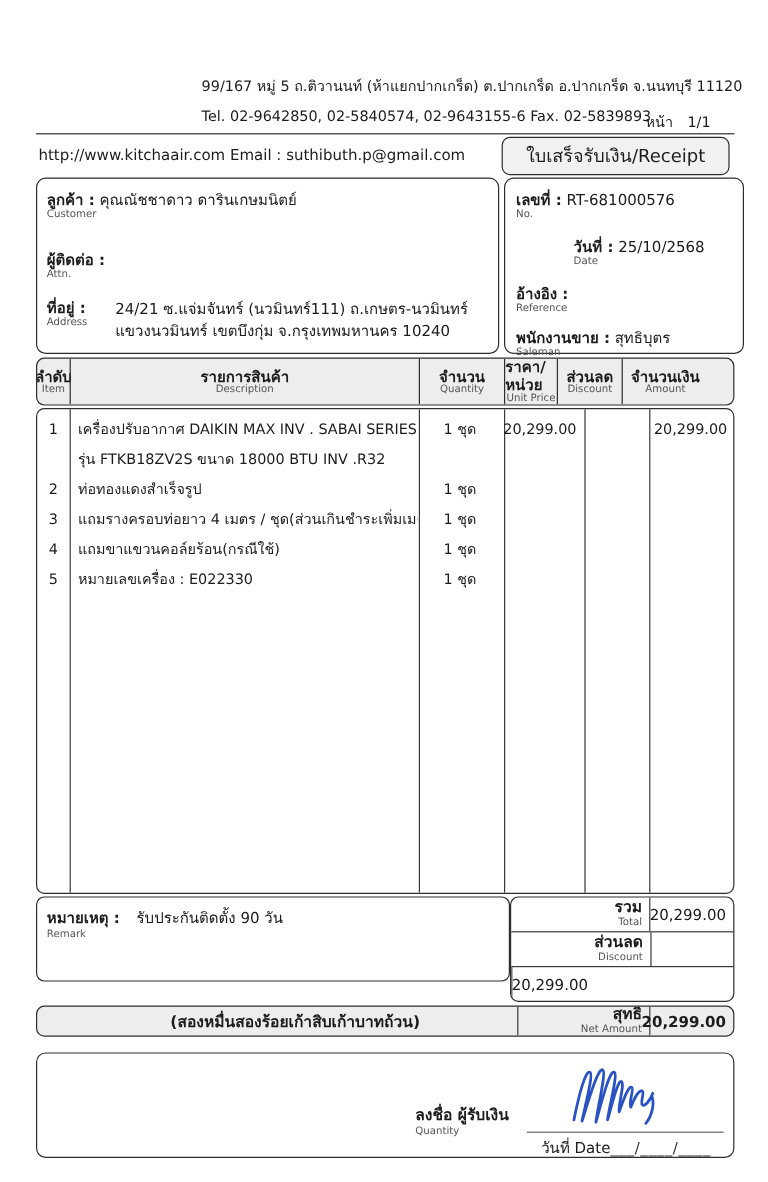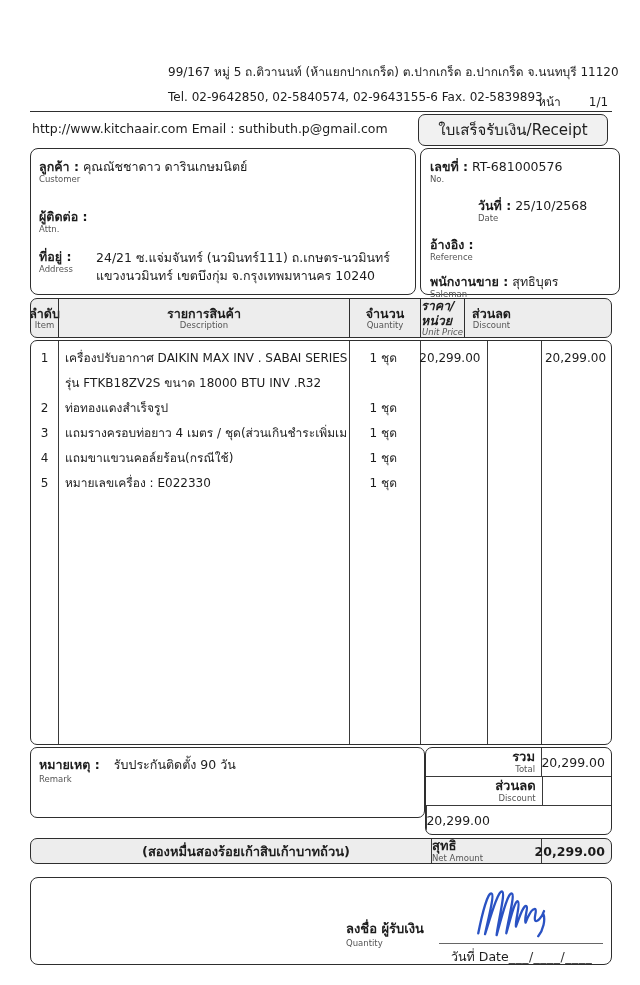--- a/index.html
+++ b/index.html
@@ -12,42 +12,42 @@
   }
   .abs { position: absolute; }
   .en { font-size: 8.5px; color: #555; line-height: 1.15; }
   .box { position: absolute; border: 1.5px solid #2e2e2e; border-radius: 8px; background:#fff; }
 
   
   .company   { left:165px; top:31px;  font-size:17px; font-weight:bold; }
   .co-addr   { left:168px; top:62px;  font-size:12px; }
   .co-tel    { left:168px; top:90px;  font-size:12px; }
   .pageno    { left:538px; top:92px;  font-size:12px; }
-  .pageno .v { margin-left:28px; }
+  .pageno .v { margin-left:12px; }
   .topline   { left:30px;  top:111px; width:582px; border-top:1.6px solid #2e2e2e; }
   .web       { left:32px;  top:121px; font-size:12.5px; }
   .title-box { left:418px; top:114px; width:190px; height:32px; border:1.6px solid #2e2e2e;
                border-radius:7px; background:#f1f1f1; display:flex; align-items:center;
                justify-content:center; font-size:15px; }
 
   
   .cust-box { left:30px;  top:148px; width:386px; height:147px; }
   .info-box { left:420px; top:148px; width:200px; height:147px; }
   .fld { position:absolute; font-size:12.5px; line-height:1.25; }
   .fld .lb { font-weight:bold; }
   .addr-text { position:absolute; left:65px; top:100px; width:318px; font-size:12.5px; line-height:1.45; }
 
   
   .thead { left:30px; top:298px; width:582px; height:40px; border:1.5px solid #2e2e2e;
            border-radius:7px; background:#ededed; display:flex; overflow:hidden; }
   .thead .hc { display:flex; flex-direction:column; align-items:center; justify-content:center;
                border-left:1.2px solid #2e2e2e; }
   .thead .hc:first-child { border-left:none; }
   .thead .th { font-size:12.5px; font-weight:bold; line-height:1.2; }
-  .w1{width:27px;} .w2{width:291px;} .w3{width:71px;} .w4{width:44px;font-style:italic;} .w5{width:54px;} .w6{width:72px;}
+  .w1{width:27px;} .w2{width:291px;} .w3{width:71px;} .w4{width:44px;} .w5{width:54px;} .w6{width:72px;}
 
   
   .tbody { left:30px; top:340px; width:582px; height:405px; border:1.5px solid #2e2e2e;
            border-radius:7px; overflow:hidden; }
   .vline { position:absolute; top:0; bottom:0; border-left:1.1px solid #3a3a3a; }
   .rows  { position:absolute; left:0; right:0; top:4px; }
   .trow  { display:flex; height:25px; font-size:12px; align-items:center; }
   .trow .c1 { width:27px;  text-align:center; }
   .trow .c2 { width:291px; padding-left:7px; white-space:nowrap; overflow:hidden; }
   .trow .c3 { width:71px;  text-align:center; }
@@ -69,21 +69,21 @@
                justify-content:center; padding-right:6px; }
   .trow2 .tl .th { font-size:13px; font-weight:bold; line-height:1.15; }
   .trow2 .ta { width:70px; border-left:1.1px solid #3a3a3a; display:flex; align-items:center;
                justify-content:flex-end; padding-right:6px; font-size:12.5px; }
 
   .net-row { left:30px; top:838px; width:582px; height:26px; border-radius:7px;
              background:#ededed; display:flex; overflow:hidden;padding-left:30px; }
   .net-row .words { width:395px; display:flex; align-items:center; justify-content:center;
                     font-size:13px; font-weight:bold; }
   .net-row .nl { width:117px; border-left:1.1px solid #3a3a3a; display:flex; flex-direction:column;
-                 justify-content:center; padding-right:6px; }
+                 align-items:flex-end; justify-content:center; padding-right:6px; }
   .net-row .nl .th { font-size:13px; font-weight:bold; line-height:1.15; }
   .net-row .na { width:70px; border-left:1.1px solid #3a3a3a; display:flex; align-items:center;
                  justify-content:flex-end; padding-right:6px; font-size:12.5px; font-weight:bold; }
 
   
   .sign-box { left:30px; top:877px; width:582px; height:88px; border-radius:8px; }
   .sign-label { position:absolute; left:315px; top:40px; }
   .sign-label .th { font-size:13px; font-weight:bold; }
   .sig-svg { position:absolute; left:438px; top:5px; }
   .sign-line { position:absolute; left:408px; top:65px; width:164px; border-top:1.2px solid #666; }
@@ -159,20 +159,24 @@
       <div class="en">Quantity</div>
     </div>
     <div class="hc w4">
       <div class="th">ราคา/หน่วย</div>
       <div class="en">Unit Price</div>
     </div>
     <div class="hc w5">
       <div class="th">ส่วนลด</div>
       <div class="en">Discount</div>
     </div>
+    <div class="hc w6">
+      <div class="th">จำนวนเงิน</div>
+      <div class="en">Amount</div>
+    </div>
   </div>
 
   <div class="box tbody">
     <div class="vline" style="left:27px;"></div>
     <div class="vline" style="left:318px;"></div>
     <div class="vline" style="left:389px;"></div>
     <div class="vline" style="left:456px;"></div>
     <div class="vline" style="left:510px;"></div>
     <div class="rows">
       <div class="trow">

